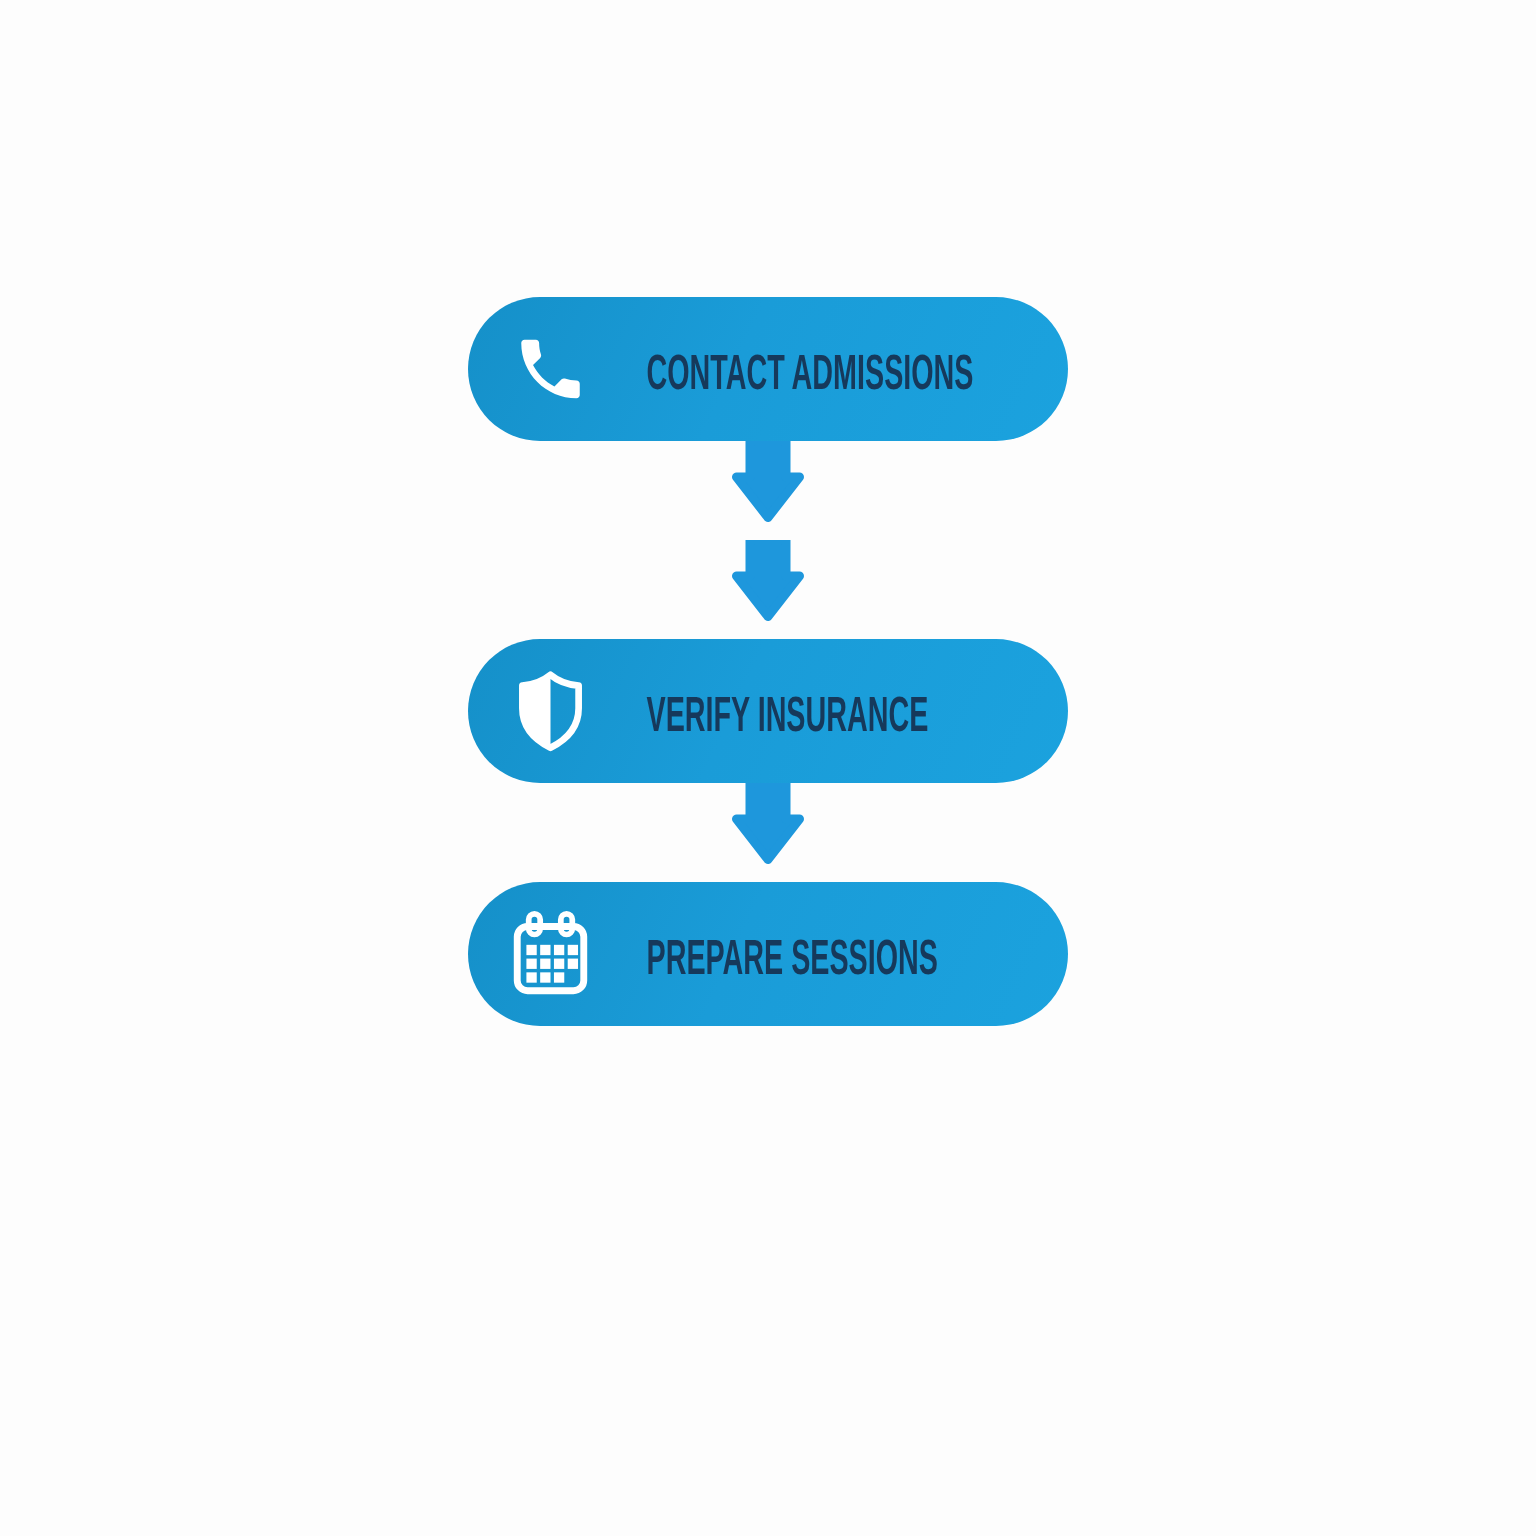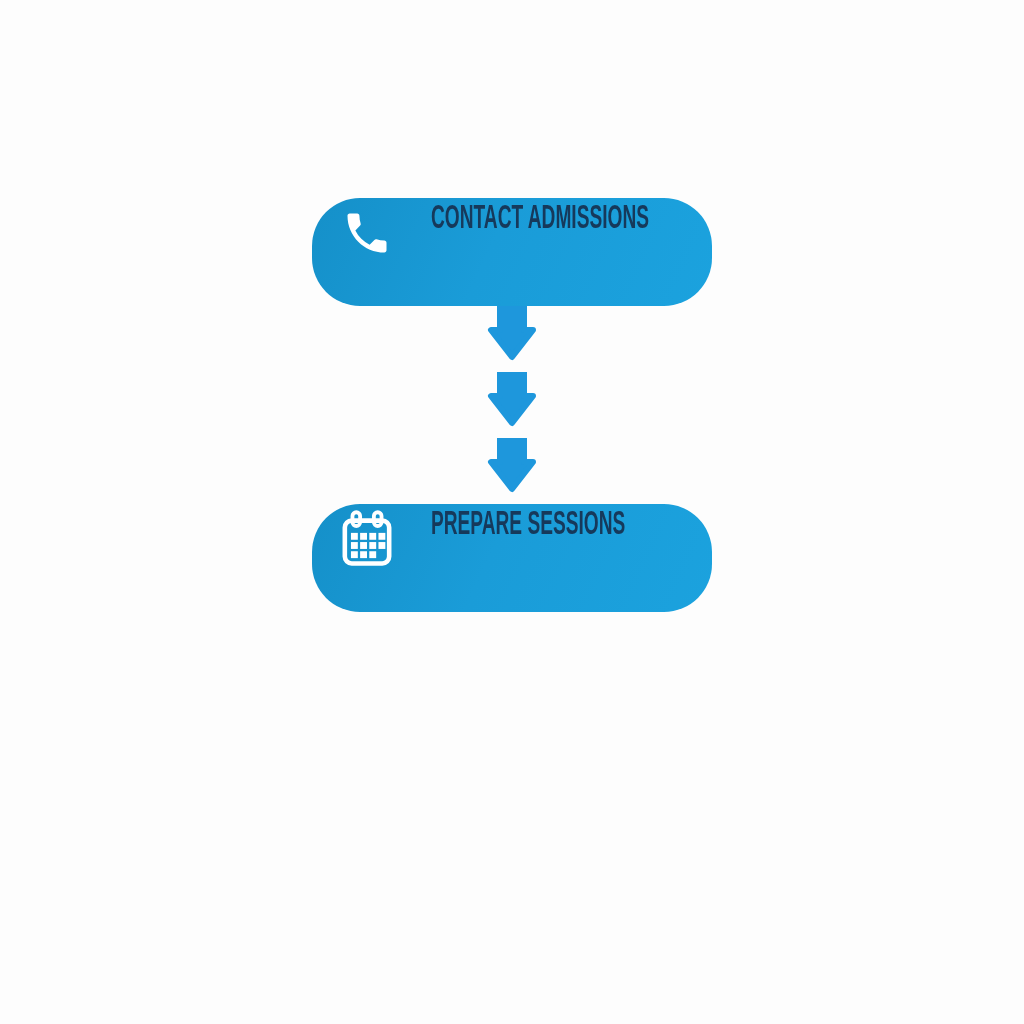--- a/index.html
+++ b/index.html
@@ -18,24 +18,25 @@
   }
   .flow {
     position: absolute;
     left: 312px;
     top: 198px;
     width: 400px;
     display: flex;
     flex-direction: column;
   }
   .step-box {
-    height: 108px;
+    height: 96px;
     border-radius: 48px;
     background: linear-gradient(115deg, #1590c9 0%, #1a9cd8 45%, #1ba2de 100%);
     display: flex;
+    align-items: center;
     flex: none;
   }
   .step-icon {
     width: 54px;
     height: 70px;
     margin-left: 28px;
     margin-right: 37px;
     display: flex;
     align-items: center;
     justify-content: center;
@@ -82,20 +83,34 @@
       </svg>
     </div>
 
 
     <div class="arrow-wrap">
       <svg width="52" height="58" viewBox="0 0 52 58">
         <path d="M14 0 H38 V24 H47 L26 51 L5 24 H14 Z" fill="#1e97dc" stroke="#1e97dc" stroke-width="6" stroke-linejoin="round"></path>
       </svg>
     </div>
 
+    <div class="step-box">
+      <span class="step-icon">
+        <svg width="50" height="60" viewBox="0 0 56 64">
+          <defs>
+            <clipPath id="shield-left">
+                <rect x="0" y="0" width="28" height="64"></rect>
+              </clipPath>
+          </defs>
+          <path d="M28 5 C22 10 14 12.5 7 13 V30 C7 44 15 53 28 59.5 C41 53 49 44 49 30 V13 C42 12.5 34 10 28 5 Z" fill="#ffffff" clip-path="url(#shield-left)"></path>
+          <path d="M28 5 C22 10 14 12.5 7 13 V30 C7 44 15 53 28 59.5 C41 53 49 44 49 30 V13 C42 12.5 34 10 28 5 Z" fill="none" stroke="#ffffff" stroke-width="5" stroke-linejoin="round"></path>
+        </svg>
+      </span>
+      <span class="step-label">VERIFY INSURANCE</span>
+    </div>
 
     <div class="arrow-wrap">
       <svg width="52" height="58" viewBox="0 0 52 58">
         <path d="M14 0 H38 V24 H47 L26 51 L5 24 H14 Z" fill="#1e97dc" stroke="#1e97dc" stroke-width="6" stroke-linejoin="round"></path>
       </svg>
     </div>
 
     <div class="step-box">
       <span class="step-icon">
         <svg width="52" height="60" viewBox="0 0 68 76">

